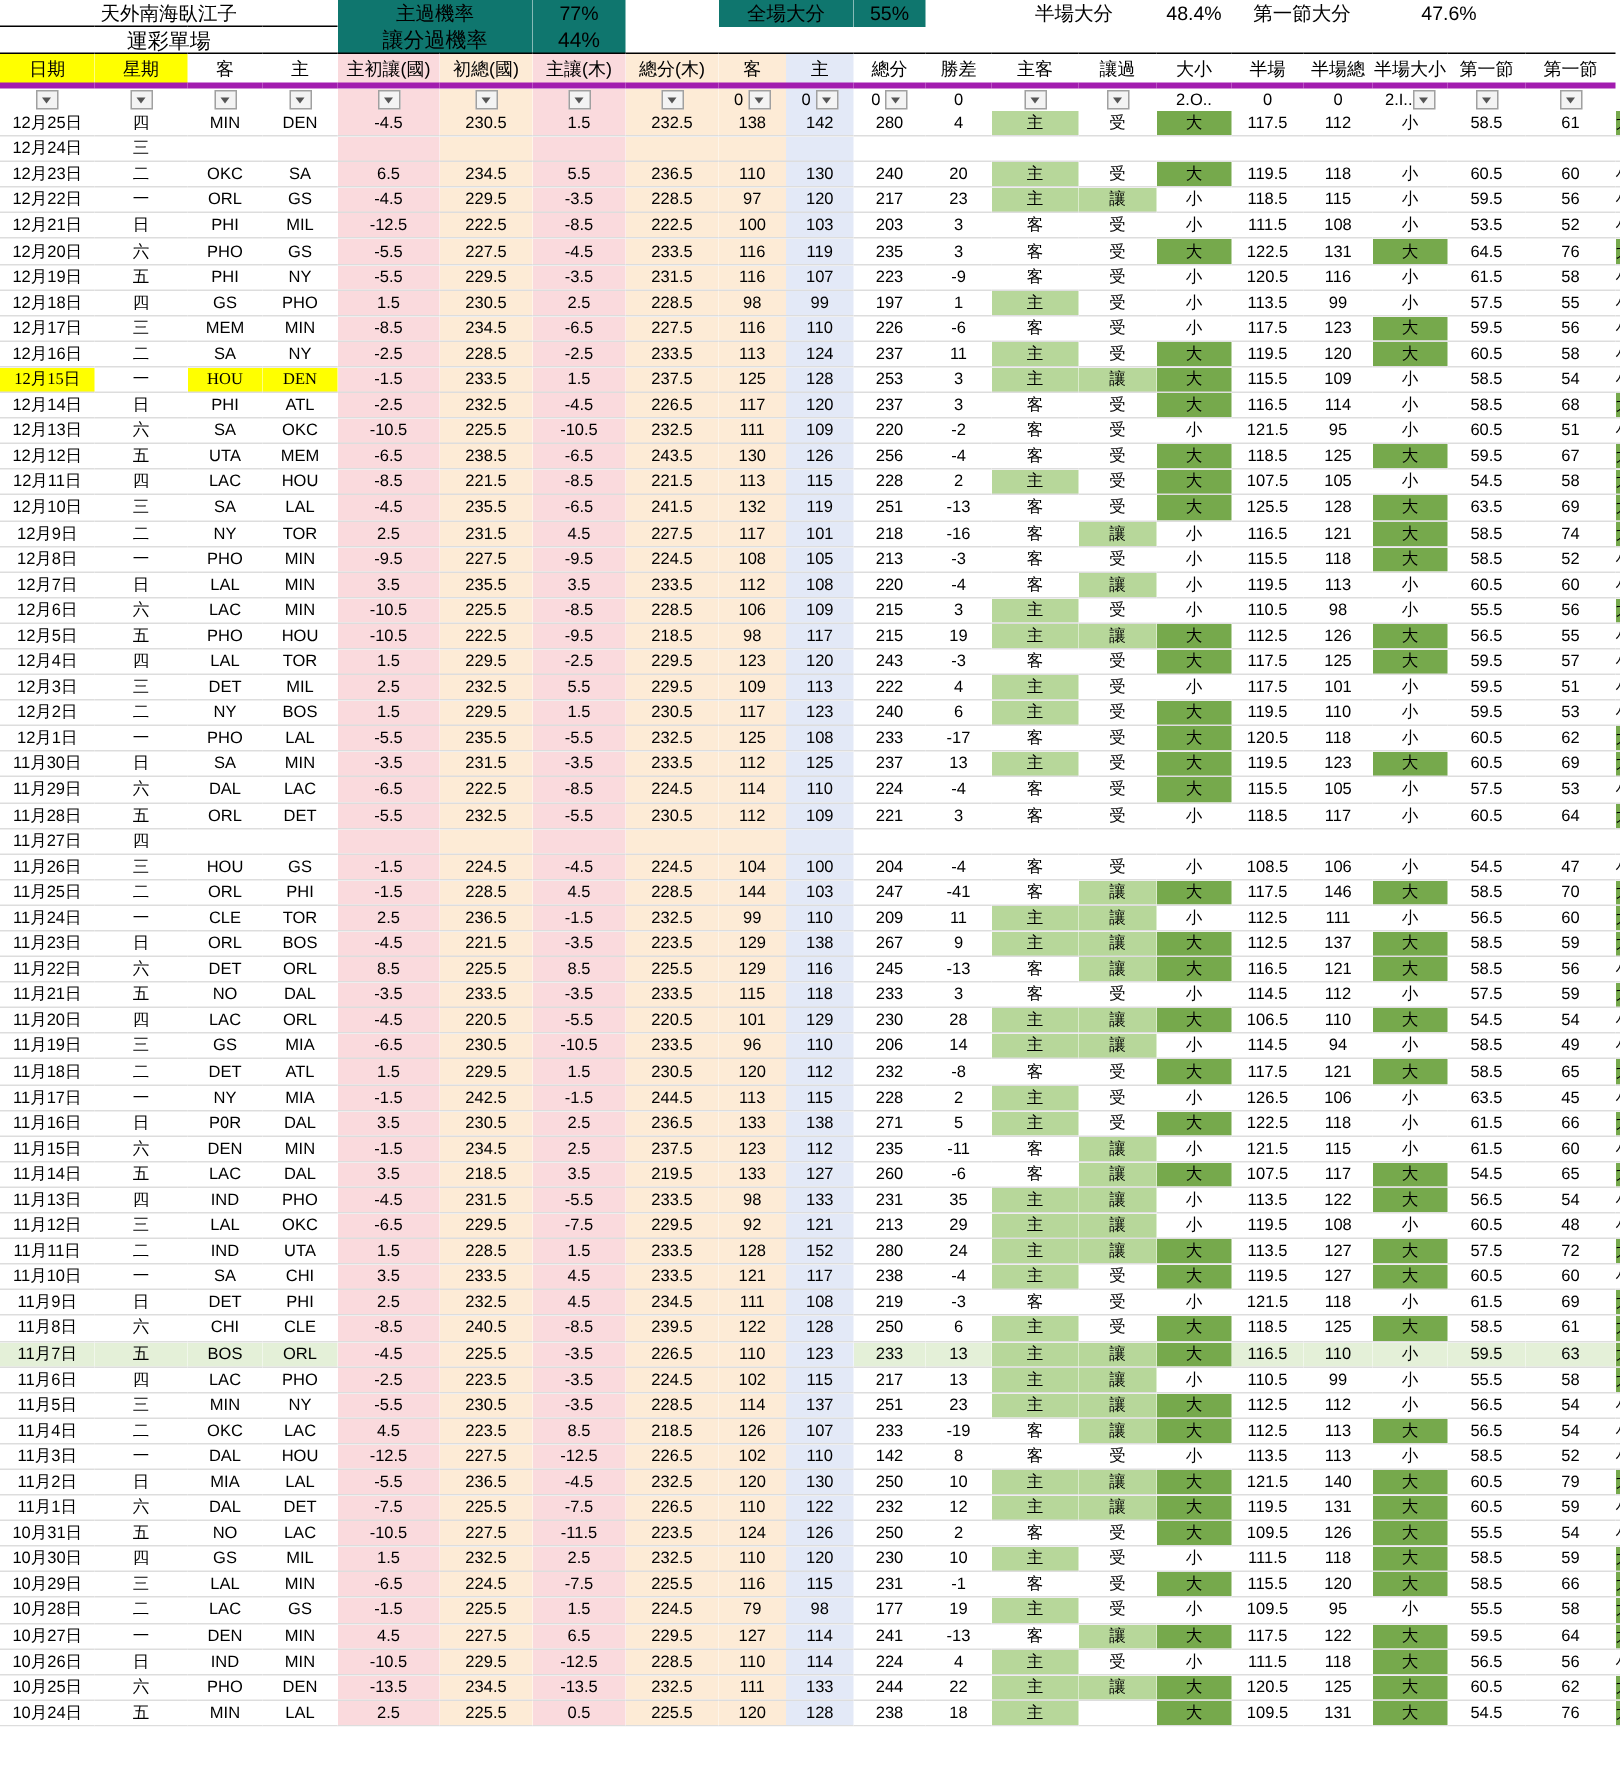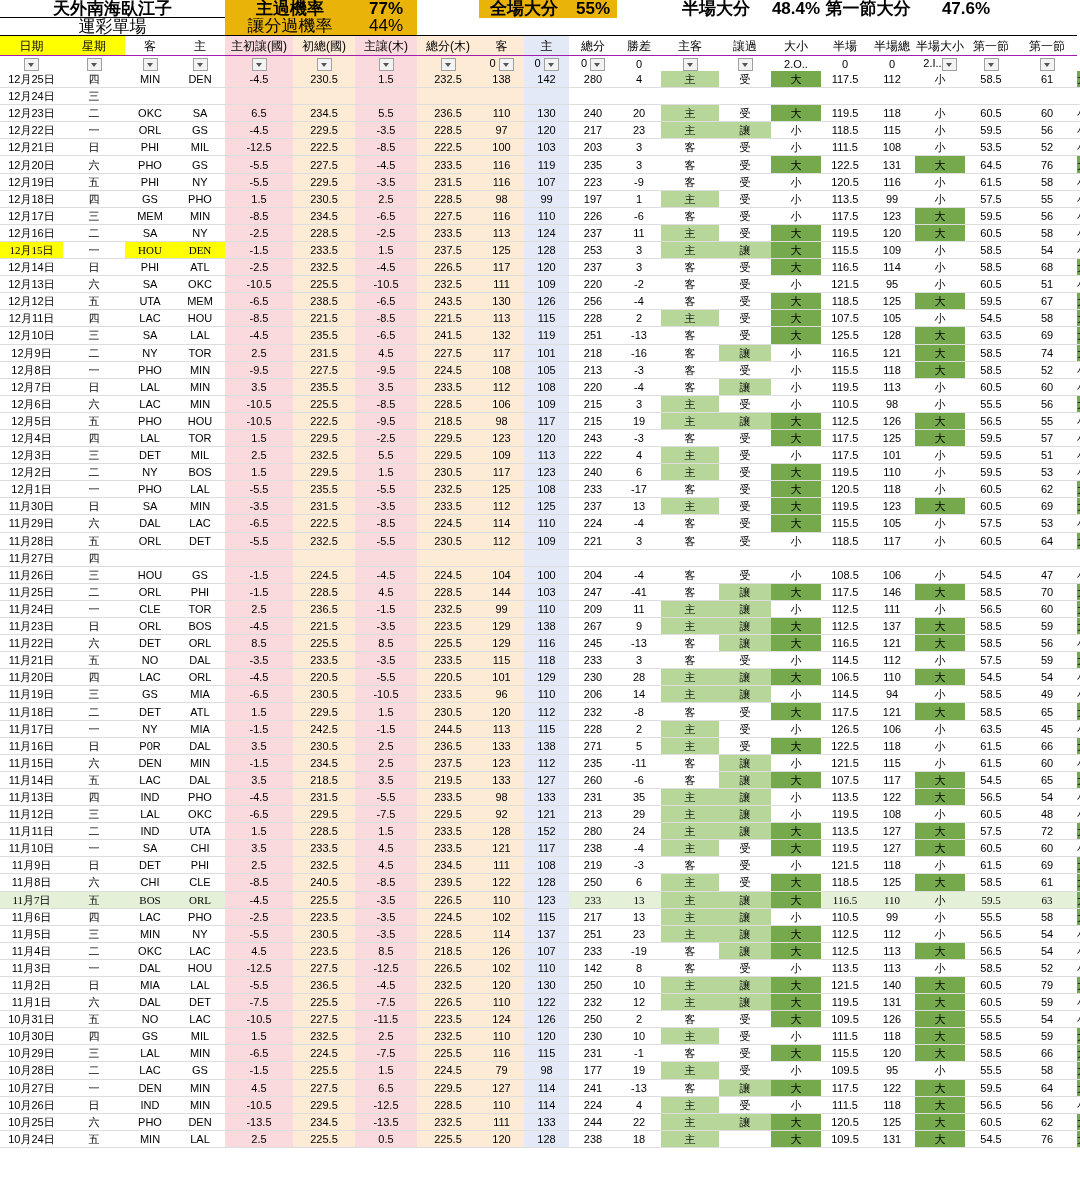--- a/index.html
+++ b/index.html
@@ -2,39 +2,39 @@
 <html><head>
 <meta charset="utf-8">
 <style>
   html,body{margin:0;padding:0;background:#ffffff;}
   body{font-family:"Liberation Sans","DejaVu Sans",sans-serif;font-size:11px;color:#000;}
   #page{width:1080px;position:relative;}
   table{border-collapse:collapse;table-layout:fixed;width:1080px;}
   td,th{padding:0;margin:0;font-weight:normal;font-size:11px;line-height:14px;text-align:center;vertical-align:middle;white-space:nowrap;overflow:hidden;}
 
   
-  .hdr1 td{height:17px;font-size:17px;font-weight:bold;}
-  .hdr2 td{height:17px;font-size:17px;}
-  .peach{background:#eab308;}
+  .hdr1 td{height:17px;font-size:13px;}
+  .hdr2 td{height:17px;font-size:14px;}
+  .peach{background:#0f766e;}
   .underline-blk{border-bottom:1px solid #000;}
 
   
-  .colhdr td{height:19px;font-size:12px;border-top:1px solid #000;border-bottom:1px solid #a21caf;}
+  .colhdr td{height:19px;font-size:12px;border-top:1px solid #000;border-bottom:4px solid #a21caf;}
   .yel{background:#ffff00;}
   .colhdr2 td{height:15px;}
 
   
   .drow td{height:16.1px;border-bottom:1px solid #dddddd;}
   .c-pink{background:#fadadd;}
   .c-bluesh{background:#e3e9f7;}
   .c-peach{background:#fdebd6;}
   .c-green{background:#76a94c;}
   .c-greenl{background:#b7d79a;}
   .c-yellow{background:#ffff00;font-family:Liberation Serif, serif;}
-  .c-greenrow{background:#e4f0d8;font-family:Liberation Serif, serif;}
+  .c-greenrow{background:#e4f0d8;}
   .filt{display:inline-block;width:13px;height:11px;border:1px solid #a0a0a0;background:#f3f3f3;position:relative;vertical-align:middle;}
   .filt:after{content:"";position:absolute;left:3px;top:4px;border-left:3px solid transparent;border-right:3px solid transparent;border-top:4px solid #555;}
 </style>
 </head>
 <body>
 
 <div id="page">
 <table>
   <colgroup>
     <col style="width:63px">

